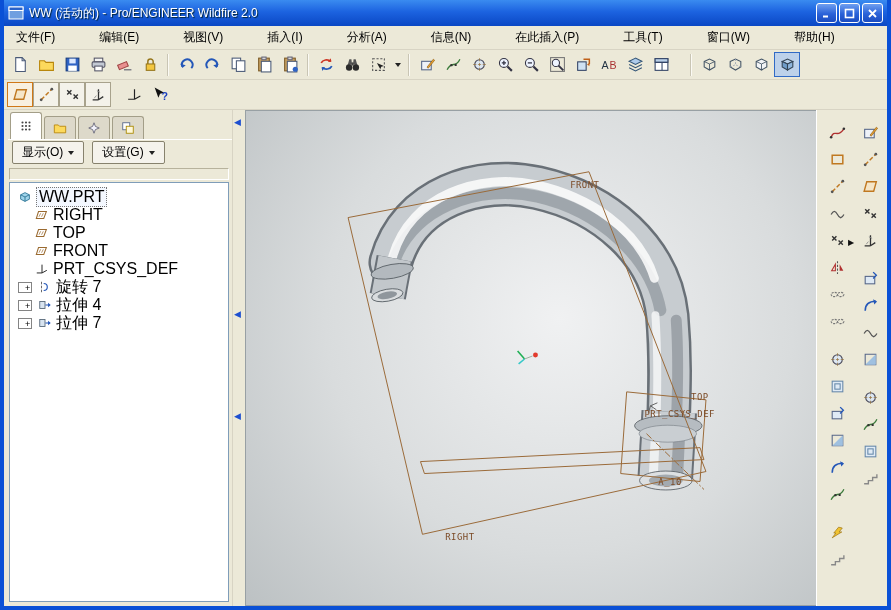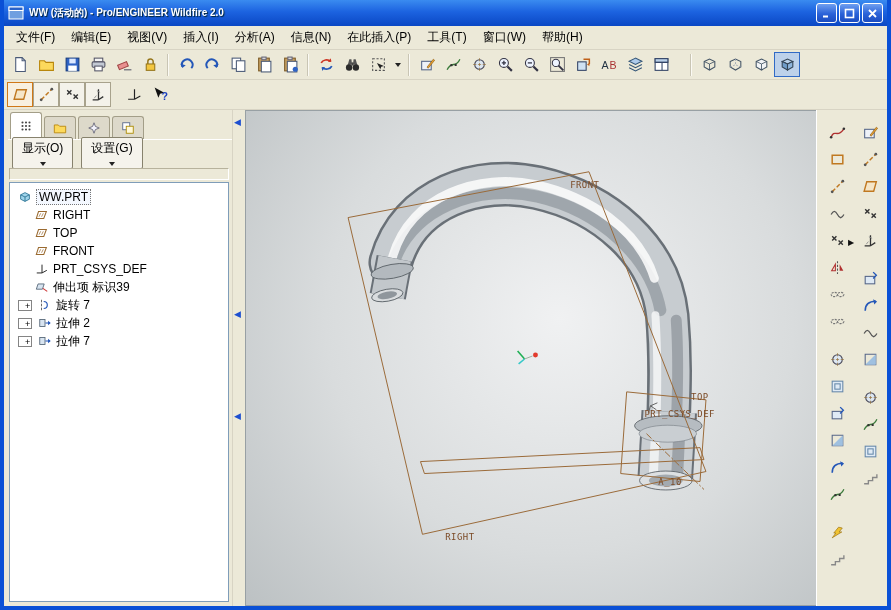--- a/index.html
+++ b/index.html
@@ -3,28 +3,28 @@
 <meta charset="utf-8">
 <style>
   html,body{margin:0;padding:0;background:#9aa8bd;}
   *{box-sizing:border-box;}
   .window{position:relative;width:891px;height:610px;background:#0a50d6;padding:0 4px 4px;
     font-family:"Liberation Sans","DejaVu Sans",sans-serif;font-size:12px;color:#000;overflow:hidden;}
   
   .titlebar{height:26px;display:flex;align-items:center;gap:5px;padding:0 4px;
     background:linear-gradient(180deg,#3a8bf0 0%,#1c63e0 45%,#0a47c4 100%);}
   .title-icon{width:16px;height:16px;flex:0 0 16px;}
-  .title-text{color:#fff;font-weight:bold;font-size:10px;text-shadow:1px 1px 1px #023;white-space:nowrap;flex:1;}
+  .title-text{color:#fff;font-weight:normal;font-size:12px;text-shadow:1px 1px 1px #023;white-space:nowrap;flex:1;}
   .winbtns{display:flex;gap:2px;}
   .winbtn{width:21px;height:20px;border:1px solid #fff;border-radius:3px;
     background:linear-gradient(180deg,#6f9ff0 0%,#2a62d8 55%,#1b4cc0 100%);
     display:flex;align-items:center;justify-content:center;padding:0;}
   .winbtn svg{width:11px;height:11px;}
   
-  .menubar{height:24px;background:#ece9d8;display:flex;align-items:center;padding-left:4px;border-bottom:1px solid #d8d4c4;}
+  .menubar{height:24px;background:#ece9d8;display:flex;align-items:center;padding-left:4px;border-bottom:1px solid #d8d4c4;gap:28px;}
   .menu-item{padding:3px 8px;white-space:nowrap;}
   
   .toolbar{background:#ece9d8;display:flex;align-items:center;padding-left:3px;}
   .toolbar.t1{height:30px;border-bottom:1px solid #d8d4c4;}
   .toolbar.t2{height:30px;border-bottom:1px solid #d8d4c4;}
   .tbtn{width:26px;height:25px;display:flex;align-items:center;justify-content:center;
     background:transparent;border:1px solid transparent;padding:0;}
   .tbtn svg{width:17px;height:17px;}
   .tbtn.framed{border:1px solid #a8a28c;background:#f4f2ea;}
   .tbtn.active{border:1px solid #d07818;background:#f8f0e0;}
@@ -37,30 +37,30 @@
   .workarea{display:flex;height:496px;background:#ece9d8;}
   
   .navigator{width:228px;display:flex;flex-direction:column;padding:2px 0 2px 4px;}
   .nav-tabs{height:27px;display:flex;gap:2px;align-items:flex-end;padding-left:2px;}
   .nav-tab{width:32px;height:23px;background:#ddd9ca;border:1px solid #a39e88;border-bottom:none;
     border-radius:3px 3px 0 0;display:flex;align-items:center;justify-content:center;padding:0;}
   .nav-tab.selected{background:#fff;height:27px;}
   .nav-tab svg{width:14px;height:14px;}
   .nav-btnrow{height:26px;display:flex;gap:8px;align-items:center;padding:2px 0 2px 4px;border-top:1px solid #fff;}
   .nav-btn{display:flex;align-items:center;gap:5px;padding:2px 9px;background:#f5f3ec;
-    border:1px solid #87826d;border-radius:2px;font-size:12px;flex-direction:column;}
+    border:1px solid #87826d;border-radius:2px;font-size:12px;}
   .tree-header{height:12px;margin:3px 3px 0 1px;background:#ece9d8;border:1px solid #b7b29c;border-bottom-color:#fff;border-right-color:#fff;}
   .tree-box{flex:1;background:#fff;border:1px solid #7f9db9;margin:2px 3px 2px 1px;overflow:hidden;padding:5px 0 0 3px;}
   .trow{display:flex;align-items:center;height:18px;gap:4px;padding-left:5px;white-space:nowrap;}
   .trow .spacer{width:13px;flex:0 0 13px;}
   .expander{width:11px;height:11px;flex:0 0 11px;border:1px solid #848484;background:#fff;
     font-size:9px;line-height:9px;text-align:center;color:#000;margin-right:2px;}
   .ticon{width:14px;height:14px;flex:0 0 14px;}
   .ticon svg{width:14px;height:14px;}
-  .tlabel{font-size:12px;}
+  .tlabel{font-size:16px;}
   .trow.selected .tlabel{border:1px dotted #777;padding:0 2px;background:#f4f8ff;}
   
   .splitter{width:13px;background:#ece9d8;position:relative;border-left:1px solid #d8d4c4;}
   .sp-arrow{position:absolute;left:1px;color:#1d4fd0;font-size:9px;line-height:9px;background:transparent;border:none;padding:0;}
   
   .viewport{flex:1;position:relative;border:1px solid #98a0a4;border-right:none;
     background:radial-gradient(circle at 55% 42%, #f0f1f2 0%, #d9dcdd 55%, #bcc1c3 100%);}
   .viewport svg.scene{position:absolute;inset:0;width:100%;height:100%;}
   .vlabel{font-family:"DejaVu Sans Mono","Liberation Mono",monospace;font-size:9px;fill:#7b4a26;letter-spacing:.5px;}
   
@@ -603,39 +603,32 @@
           <span class="tlabel">FRONT</span>
         </div>
         <div class="trow">
           <span class="spacer"></span>
           <span class="ticon"><svg>
                 <use href="#s-tcsys"></use>
               </svg></span>
           <span class="tlabel">PRT_CSYS_DEF</span>
         </div>
         <div class="trow">
-          <span class="spacer"></span>
-          <span class="ticon"><svg>
-                <use href="#s-tfeat"></use>
-              </svg></span>
-          <span class="tlabel">伸出项 标识39</span>
-        </div>
-        <div class="trow">
           <button class="expander">+</button>
           <span class="ticon"><svg>
                 <use href="#s-trev"></use>
               </svg></span>
           <span class="tlabel">旋转 7</span>
         </div>
         <div class="trow">
           <button class="expander">+</button>
           <span class="ticon"><svg>
                 <use href="#s-textr"></use>
               </svg></span>
-          <span class="tlabel">拉伸 2</span>
+          <span class="tlabel">拉伸 4</span>
         </div>
         <div class="trow">
           <button class="expander">+</button>
           <span class="ticon"><svg>
                 <use href="#s-textr"></use>
               </svg></span>
           <span class="tlabel">拉伸 7</span>
         </div>
       </div>
     </div>

